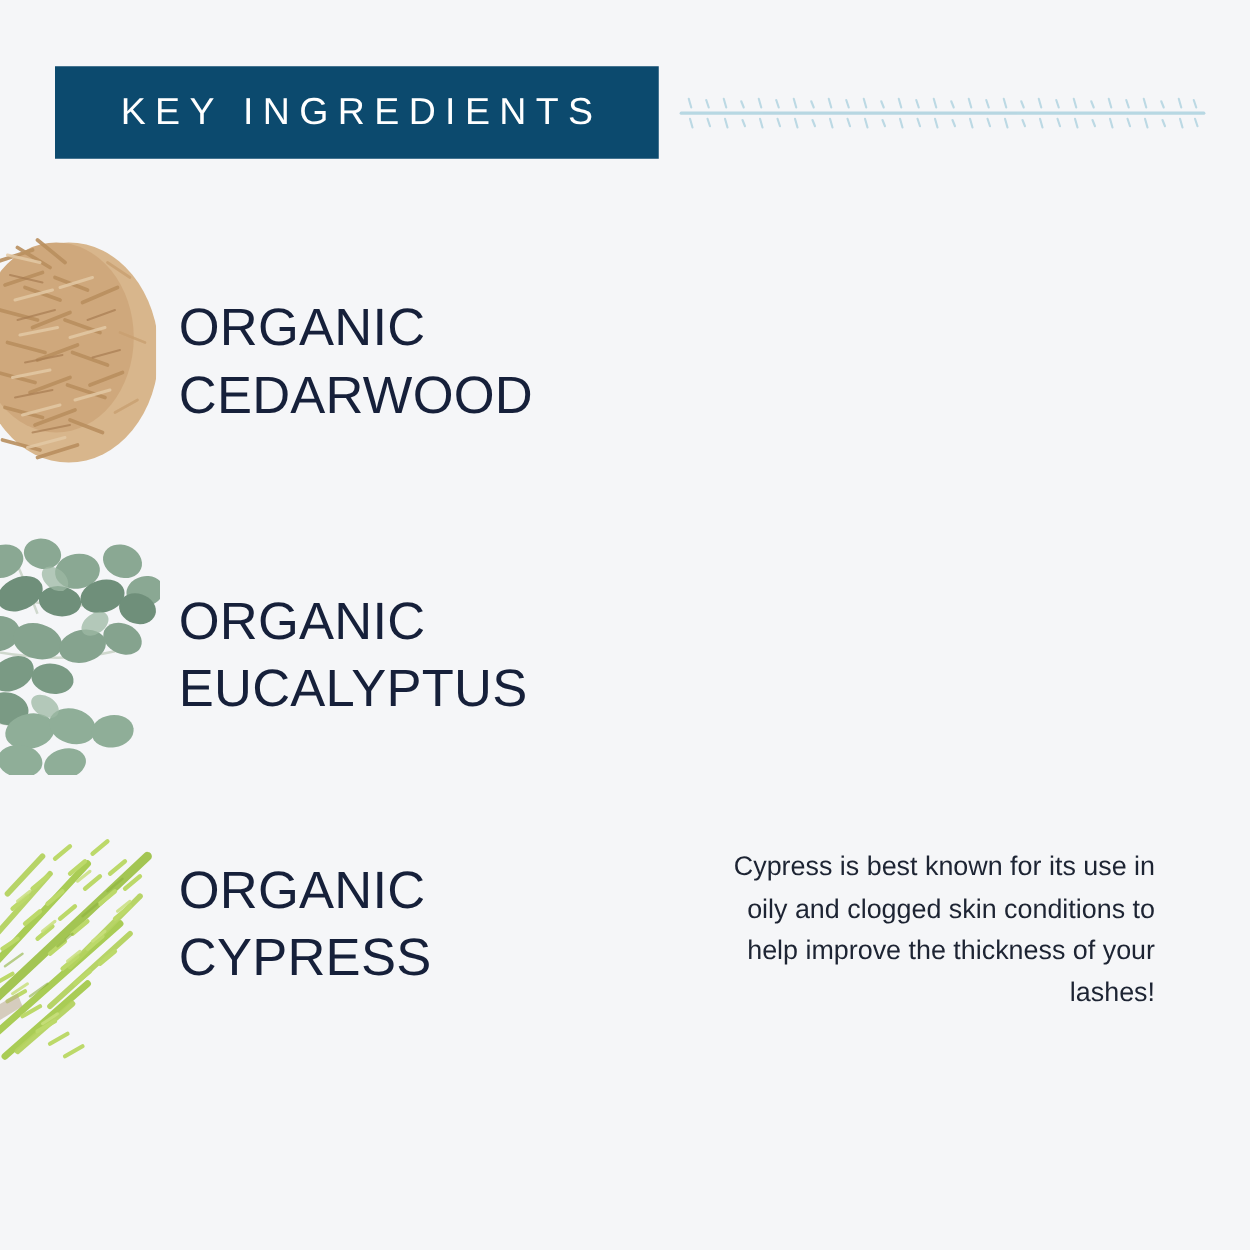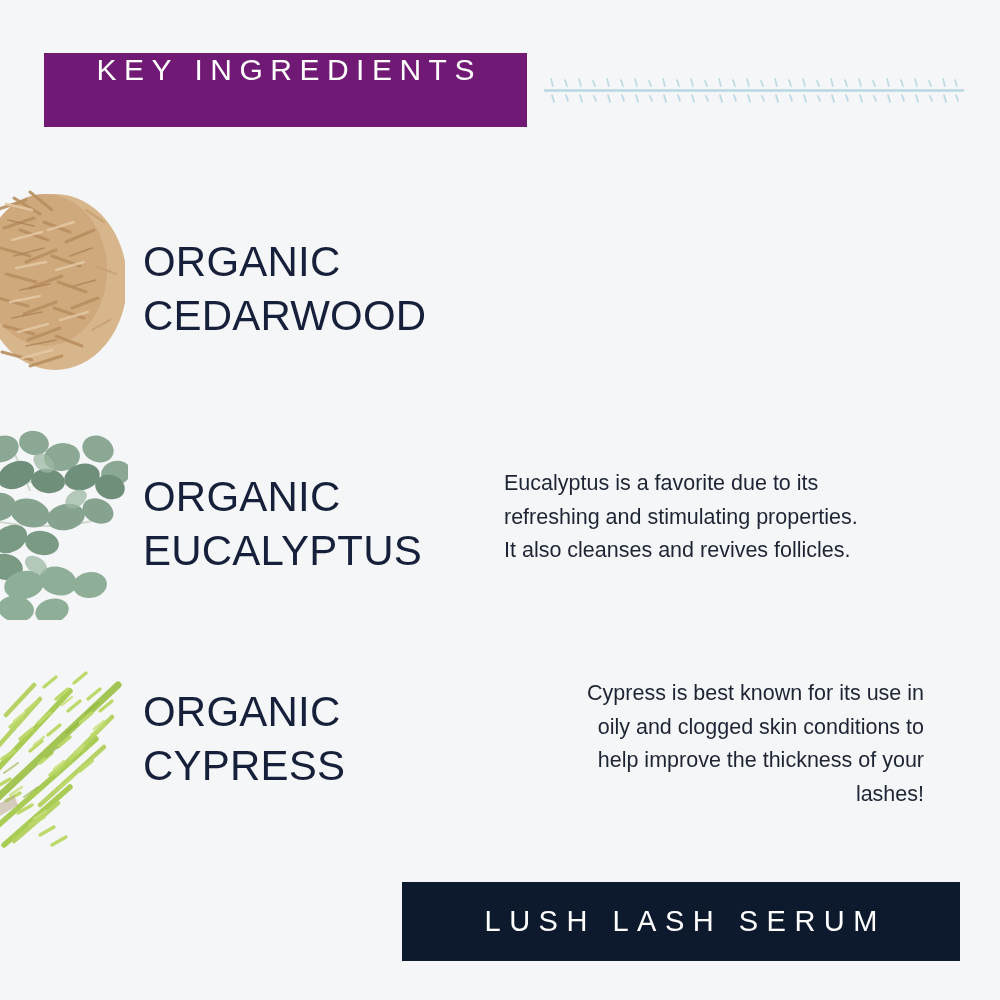--- a/index.html
+++ b/index.html
@@ -22,23 +22,23 @@
     overflow: hidden;
   }
 
   
   .header-banner {
     position: absolute;
     left: 44px;
     top: 53px;
     width: 483px;
     height: 74px;
-    background: #701a75;
+    background: #0c4a6e;
     display: flex;
-    align-items: flex-start;
+    align-items: center;
     justify-content: center;
   }
   .header-banner .title {
     color: #ffffff;
     font-size: 30px;
     font-weight: 500;
     letter-spacing: 7.5px;
     text-indent: 7.5px;
     font-family: "Liberation Sans", sans-serif;
     white-space: nowrap;
@@ -310,23 +310,20 @@
         </g>
         <g fill="#9db9a4" opacity="0.75">
           <ellipse cx="44" cy="38" rx="12" ry="8" transform="rotate(40 44 38)"></ellipse>
           <ellipse cx="76" cy="74" rx="12" ry="8" transform="rotate(-36 76 74)"></ellipse>
           <ellipse cx="36" cy="140" rx="12" ry="8" transform="rotate(32 36 140)"></ellipse>
         </g>
       </svg>
     </div>
     <div class="heading h-2">ORGANIC
 EUCALYPTUS</div>
-    <div class="desc d-2">Eucalyptus is a favorite due to its
-refreshing and stimulating properties.
-It also cleanses and revives follicles.</div>
   </div>
 
   <div class="row row-3">
     <div class="thumb thumb-3">
       <svg width="130" height="195" viewBox="0 0 130 195" xmlns="http://www.w3.org/2000/svg">
         <rect width="130" height="195" fill="#f5f6f8"></rect>
         <g stroke="#9ec24a" stroke-width="7" stroke-linecap="round" fill="none" opacity="0.95">
           <path d="M-10 150 L 118 30"></path>
         </g>
         <g stroke="#a9cc55" stroke-width="5.5" stroke-linecap="round" fill="none">
@@ -393,17 +390,14 @@
       </svg>
     </div>
     <div class="heading h-3">ORGANIC
 CYPRESS</div>
     <div class="desc d-3">Cypress is best known for its use in
 oily and clogged skin conditions to
 help improve the thickness of your
 lashes!</div>
   </div>
 
-  <div class="footer-banner">
-    <span class="brand">LUSH LASH SERUM</span>
-  </div>
 
 </div>
 
 </body></html>

